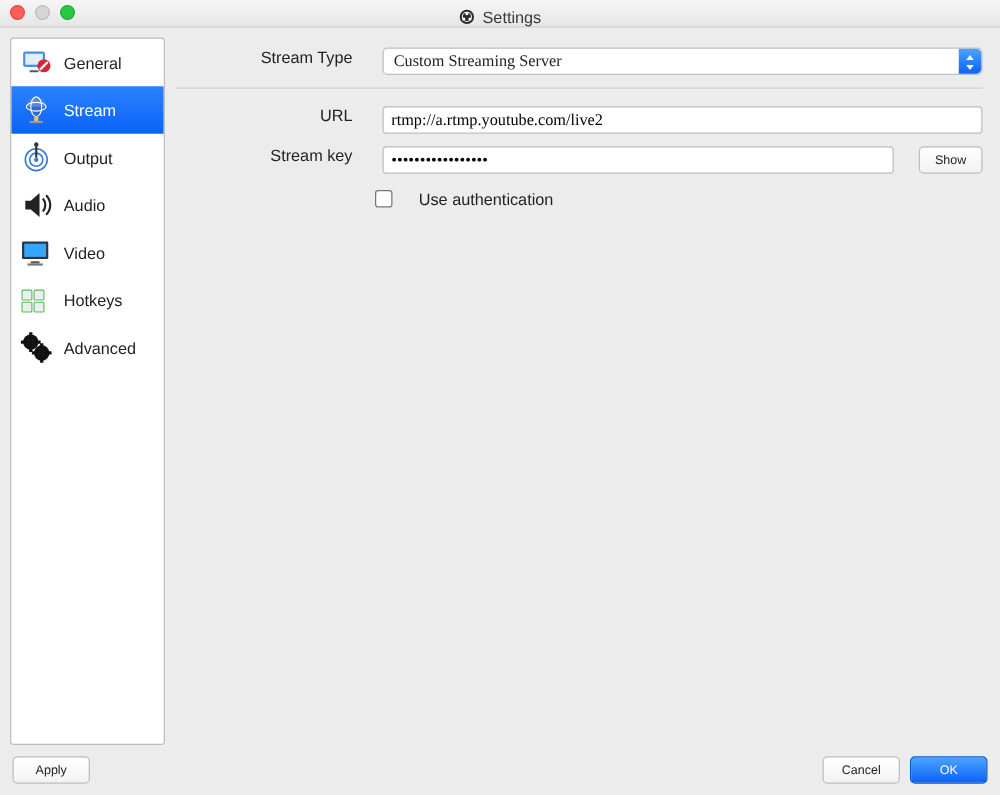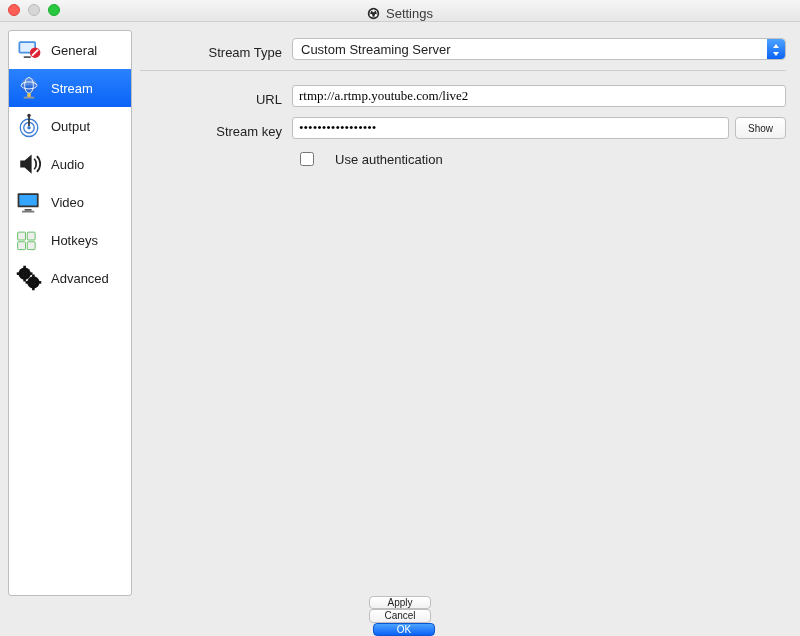--- a/index.html
+++ b/index.html
@@ -54,36 +54,37 @@
     background:linear-gradient(#2a82ff,#0a63f6);
     color:#fff;
   }
   .side-item .lbl { font-size:13px; }
 
   .pane {
     flex:1;
     padding:8px 6px 0 0;
   }
   .row {
-    display:flex; align-items:flex-end; gap:6px;
+    display:flex; align-items:flex-start; gap:20px;
     margin-bottom:10px;
   }
   .row .label {
     width:146px; text-align:right; font-size:13px; color:#222;
     padding-right:4px;
   }
   .select {
     flex:1; height:22px;
     background:#fff;
     border:1px solid #bfbfbf;
     border-radius:4px;
     position:relative;
     display:flex; align-items:center;
     padding:0 8px;
     font-size:13px;
+    font-family:Liberation Serif, serif;
   }
   .select:after{
     content:"";
     position:absolute; right:0; top:0; bottom:0; width:18px;
     background:linear-gradient(#4da3ff,#0a63f6);
     border-top-right-radius:4px; border-bottom-right-radius:4px;
   }
   .select .arrows{
     position:absolute; right:4px; top:3px; width:10px; height:16px;
     z-index:2;
@@ -110,21 +111,20 @@
     border:1px solid #0a55d4;
     color:#fff;
   }
   .checkbox-row { display:flex; align-items:center; gap:18px; margin-left:156px; margin-top:4px;}
   input[type=checkbox]{ width:14px; height:14px; }
 
   .footer{
     position:absolute; left:0; right:0; bottom:0; height:40px;
     display:flex; align-items:center; padding:0 10px;
     background:#ececec;
-    flex-direction:column;
   }
   .footer .spacer{ flex:1; }
   .footer .btn { min-width:62px; }
   .footer .btn + .btn { margin-left:8px; }
 </style>
 </head>
 <body>
 
 <div class="titlebar">
   <div class="traffic">

